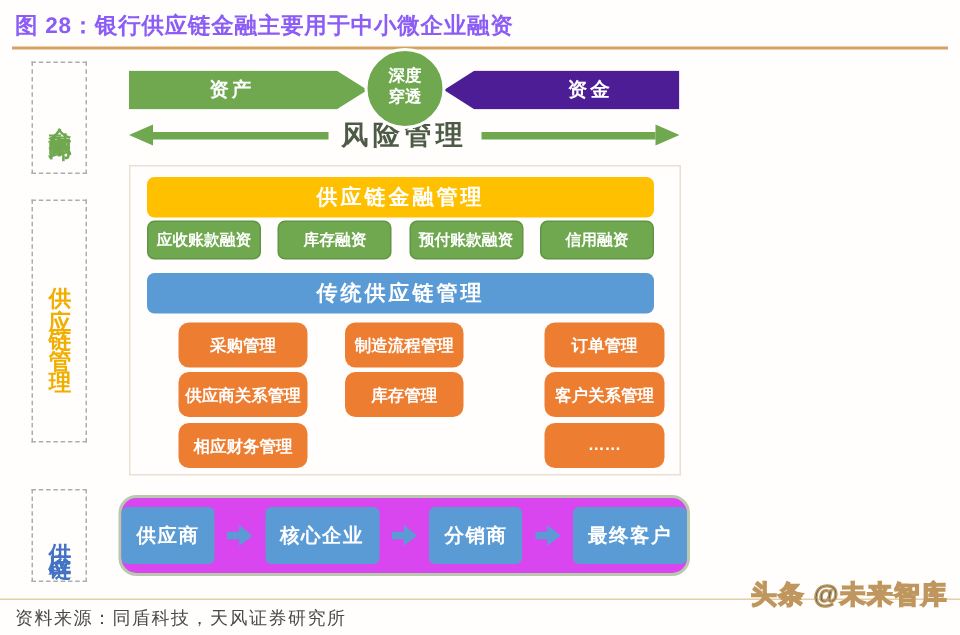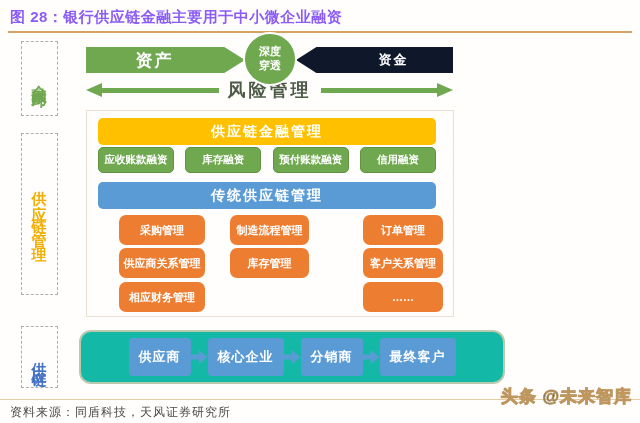--- a/index.html
+++ b/index.html
@@ -18,22 +18,22 @@
   .side-2 { top:133px; height:162px; }
   .side-3 { top:326px; height:62px; }
   .side-1 .side-label { color:#6fa84f; letter-spacing:3px; }
   .side-2 .side-label { color:#f2ae00; letter-spacing:14px; }
   .side-3 .side-label { color:#4472c4; letter-spacing:5px; }
 
   
   .arrow-asset { position:absolute; left:86px; top:47px; width:159px; height:26px; background:#6fa84f;
                  clip-path:polygon(0 0, 87% 0, 100% 50%, 87% 100%, 0 100%);
                  display:flex; align-items:center; justify-content:center; padding-right:22px;
-                 color:#fff; font-weight:bold; font-size:17px; letter-spacing:2px; }
-  .arrow-fund  { position:absolute; left:296px; top:47px; width:157px; height:26px; background:#0f172a;
+                 color:#fff; font-weight:bold; font-size:13px; letter-spacing:2px; }
+  .arrow-fund  { position:absolute; left:296px; top:47px; width:157px; height:26px; background:#4c1d95;
                  clip-path:polygon(0 50%, 13% 0, 100% 0, 100% 100%, 13% 100%);
                  display:flex; align-items:center; justify-content:center; padding-left:38px;
                  color:#fff; font-weight:bold; font-size:13px; letter-spacing:2px; }
   .circle-core { position:absolute; left:243px; top:32px; width:54px; height:54px; border-radius:50%;
                  background:#6fa84f; border:2px solid #ffffff; z-index:2;
                  display:flex; align-items:center; justify-content:center; text-align:center;
                  color:#fff; font-weight:bold; font-size:11px; line-height:1.25; white-space:pre-line; }
   .risk-arrow { position:absolute; left:86px; top:82px; width:367px; height:16px;
                 display:flex; align-items:center; }
   .risk-line { flex:1; height:5px; background:#6fa84f; }
@@ -56,23 +56,23 @@
               color:#fff; font-size:10.5px; font-weight:bold; white-space:nowrap; }
   .og-item { position:absolute; height:30px; border-radius:7px; background:#ed7d31;
              display:flex; align-items:center; justify-content:center;
              color:#fff; font-size:11px; font-weight:bold; white-space:nowrap; }
   .og-c1 { left:32px;  width:86px; }
   .og-c2 { left:143px; width:79px; }
   .og-c3 { left:248px; width:80px;margin-left:28px; }
   .og-r1 { top:104px; } .og-r2 { top:137px; } .og-r3 { top:171px; }
 
   
-  .chain-panel { position:absolute; left:79px; top:330px; width:426px; height:54px;
-                 border:2px solid #b9c9ae; border-radius:12px; background:#14b8a6;
-                 display:flex; align-items:center; justify-content:center; }
+  .chain-panel { position:absolute; left:79px; top:330px; width:381px; height:54px;
+                 border:2px solid #b9c9ae; border-radius:12px; background:#d946ef;
+                 display:flex; align-items:center; justify-content:space-between; }
   .chain-node { height:38px; border-radius:4px; background:#5b9bd5;
                 display:flex; align-items:center; justify-content:center;
                 color:#fff; font-size:13px; font-weight:bold; letter-spacing:1px; padding:0 10px; white-space:nowrap; }
   .chain-arrow { width:17px; height:16px; background:#5b9bd5;
                  clip-path:polygon(0 34%, 48% 34%, 48% 6%, 100% 50%, 48% 94%, 48% 66%, 0 66%); }
 
   
   .bottom-rule { position:absolute; left:0; top:399px; width:640px; height:1px; background:#e7cda6; }
   .source-text { position:absolute; left:10px; top:404px; font-size:12px; color:#4a4a4a; letter-spacing:1px; }
   .watermark { position:absolute; right:8px; top:385px; font-size:17px; font-weight:bold;

